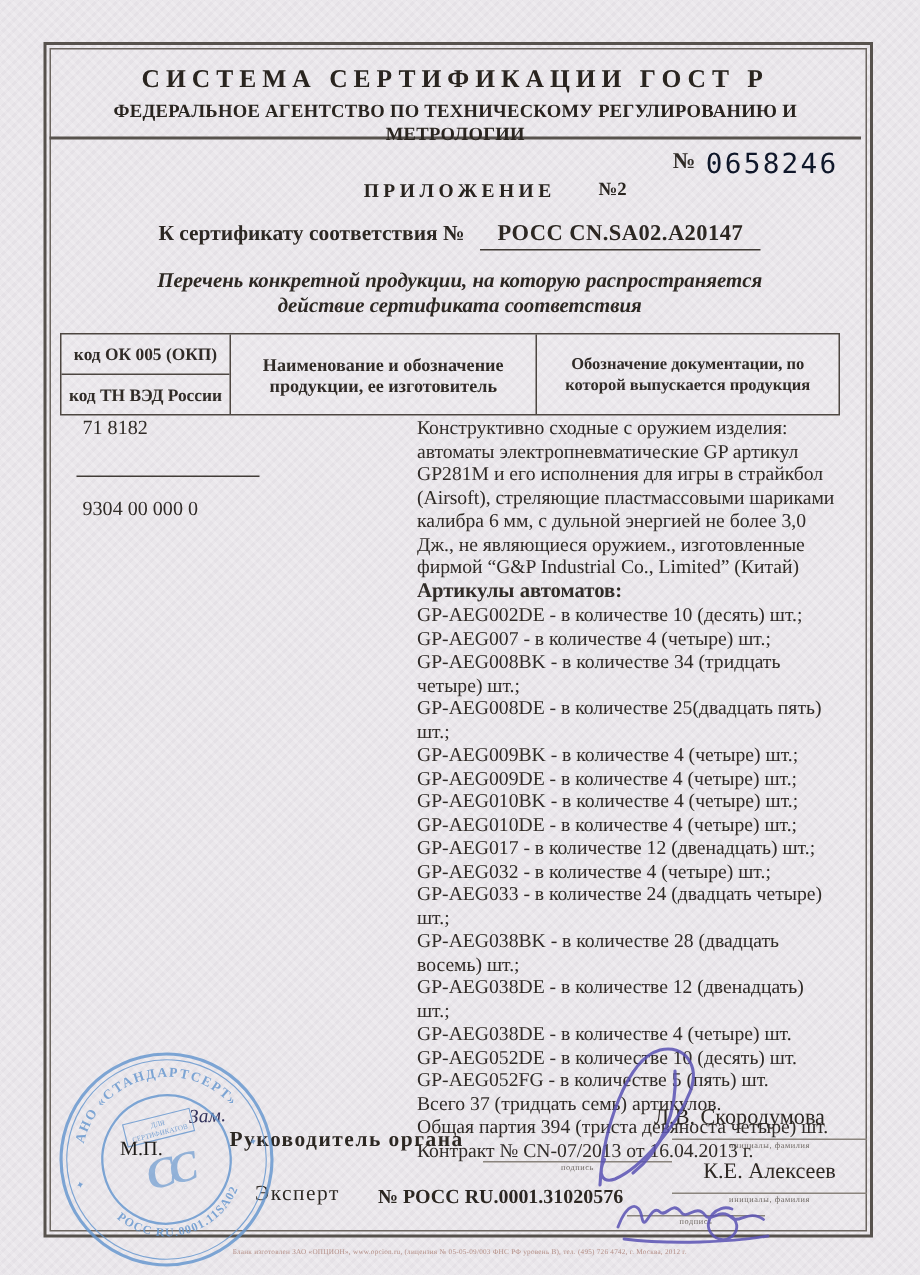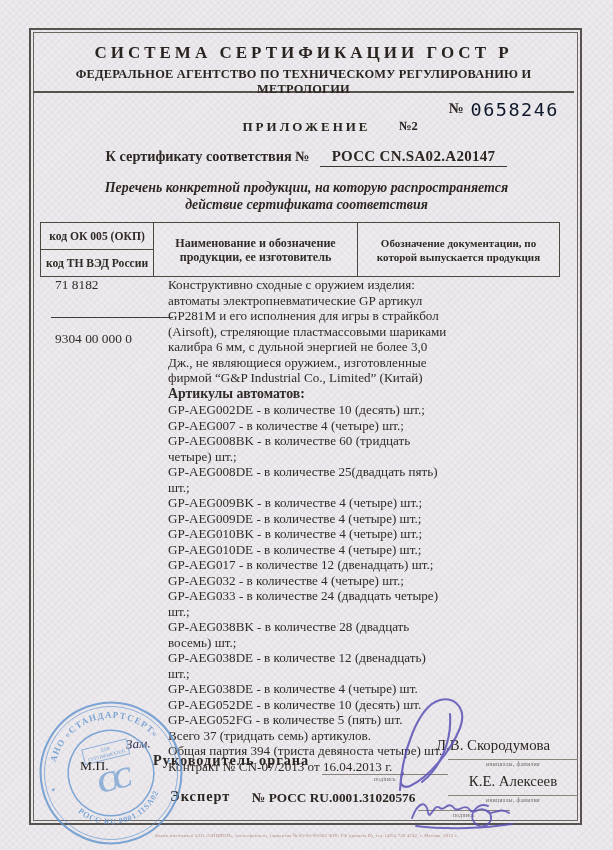--- a/index.html
+++ b/index.html
@@ -32,30 +32,30 @@
   
   .subtitle{top:180px;left:0;width:613px;text-align:center;font-weight:bold;font-size:13.9px;line-height:16.5px;color:#2c2722;font-style:italic;}
   
   .thead{left:40px;top:222px;width:518px;height:53px;border:1px solid #4d4641;display:flex;background:rgba(255,255,255,.08);}
   .th-c1{width:112px;border-right:1px solid #4d4641;display:flex;flex-direction:column;}
   .th-c1 > div{flex:1;display:flex;align-items:center;justify-content:center;font-weight:bold;font-size:11.6px;}
   .th-c1 > div:first-child{border-bottom:1px solid #4d4641;}
   .th-c2{width:204px;border-right:1px solid #4d4641;display:flex;align-items:center;justify-content:center;text-align:center;font-weight:bold;font-size:12.1px;line-height:14px;padding:0 20px;box-sizing:border-box;font-family:Liberation Serif, serif;}
   .th-c3{flex:1;display:flex;align-items:center;justify-content:center;text-align:center;font-weight:bold;font-size:11px;line-height:14px;padding:0 14px;box-sizing:border-box;}
   
-  .tbody{left:40px;top:277px;width:518px;display:flex;}
+  .tbody{left:40px;top:277px;width:518px;display:flex;justify-content:space-between;}
   .tb-c1{width:128px;box-sizing:border-box;padding-left:15px;font-size:13.4px;}
   .tb-c1 .code-divider{width:122px;border-top:1px solid #413c37;margin:24px 0 13px -4px;}
   .tb-c2{width:280px;font-size:13.1px;line-height:15.5px;}
   .desc{}
   .articles-heading{font-weight:bold;font-size:13.8px;margin-bottom:1px;}
   
   .zam-note{left:126px;top:736px;font-size:13px;font-style:italic;color:#33335c;transform:rotate(-3deg);}
   .role-head{left:153px;top:752px;font-weight:bold;font-size:14.3px;letter-spacing:1px;color:#2c2722;}
-  .role-expert{left:170px;top:788px;font-weight:bold;font-size:14.3px;letter-spacing:1px;color:#2c2722;}
+  .role-expert{left:170px;top:788px;font-weight:normal;font-size:14.3px;letter-spacing:1px;color:#2c2722;}
   .expert-cert{left:252px;top:790px;font-weight:bold;font-size:13.3px;color:#2c2722;white-space:nowrap;}
   .sigline{border-bottom:1px solid #8a847d;}
   .sigline1{left:322px;top:756px;width:126px;height:18px;}
   .sigline2{left:418px;top:792px;width:92px;height:18px;}
   .caption{font-size:5.5px;color:#6d6762;letter-spacing:.4px;text-align:center;}
   .cap-sig1{left:322px;top:776px;width:126px;}
   .cap-sig2{left:418px;top:812px;width:92px;}
   .name1{left:428px;top:737px;width:130px;text-align:center;font-size:14.8px;color:#2c2722;}
   .nameline1{left:448px;top:741px;width:130px;height:18px;}
   .cap-name1{left:448px;top:761px;width:130px;}
@@ -111,21 +111,21 @@
     <div>71 8182</div>
     <div class="code-divider"></div>
     <div>9304 00 000 0</div>
   </div>
   <div class="tb-c2">
     <div class="desc">Конструктивно сходные с оружием изделия: автоматы электропневматические GP артикул GP281M и его исполнения для игры в страйкбол (Airsoft), стреляющие пластмассовыми шариками калибра 6 мм, с дульной энергией не более 3,0 Дж., не являющиеся оружием., изготовленные фирмой “G&amp;P Industrial Co., Limited” (Китай)</div>
     <div class="articles-heading">Артикулы автоматов:</div>
     <div>
       <div>GP-AEG002DE - в количестве 10 (десять) шт.;</div>
       <div>GP-AEG007 - в количестве 4 (четыре) шт.;</div>
-      <div>GP-AEG008BK - в количестве 60 (тридцать четыре) шт.;</div>
+      <div>GP-AEG008BK - в количестве 34 (тридцать четыре) шт.;</div>
       <div>GP-AEG008DE - в количестве 25(двадцать пять) шт.;</div>
       <div>GP-AEG009BK - в количестве 4 (четыре) шт.;</div>
       <div>GP-AEG009DE - в количестве 4 (четыре) шт.;</div>
       <div>GP-AEG010BK - в количестве 4 (четыре) шт.;</div>
       <div>GP-AEG010DE - в количестве 4 (четыре) шт.;</div>
       <div>GP-AEG017 - в количестве 12 (двенадцать) шт.;</div>
       <div>GP-AEG032 - в количестве 4 (четыре) шт.;</div>
       <div>GP-AEG033 - в количестве 24 (двадцать четыре) шт.;</div>
       <div>GP-AEG038BK - в количестве 28 (двадцать восемь) шт.;</div>
       <div>GP-AEG038DE - в количестве 12 (двенадцать) шт.;</div>

